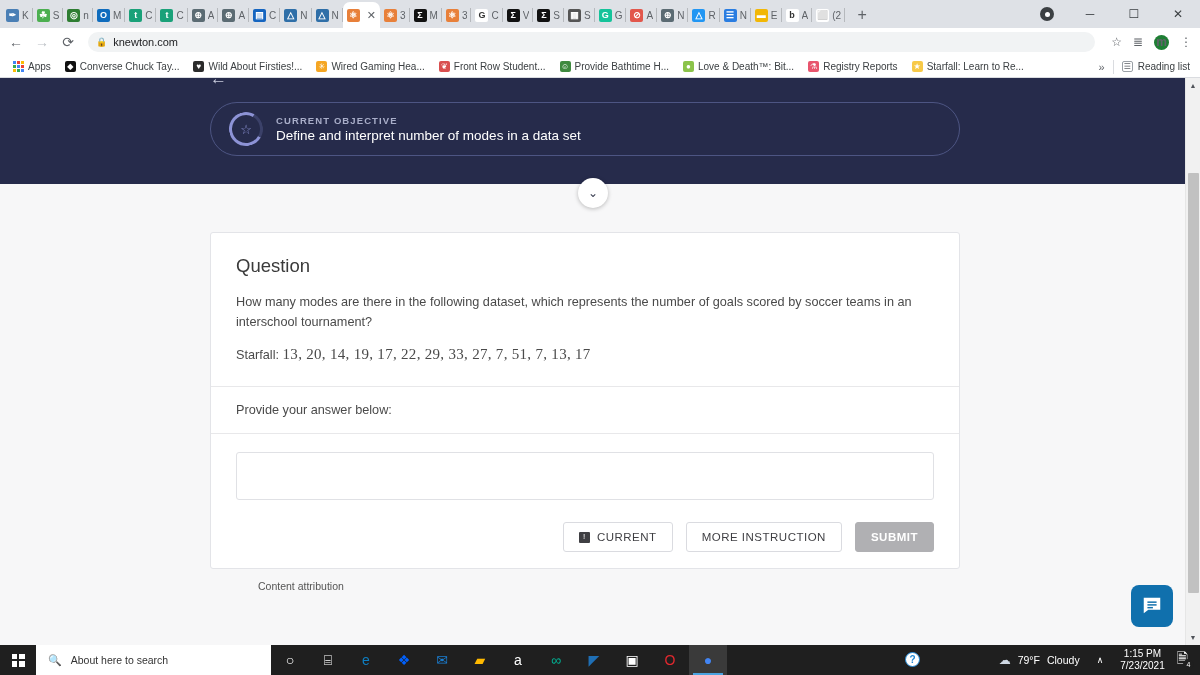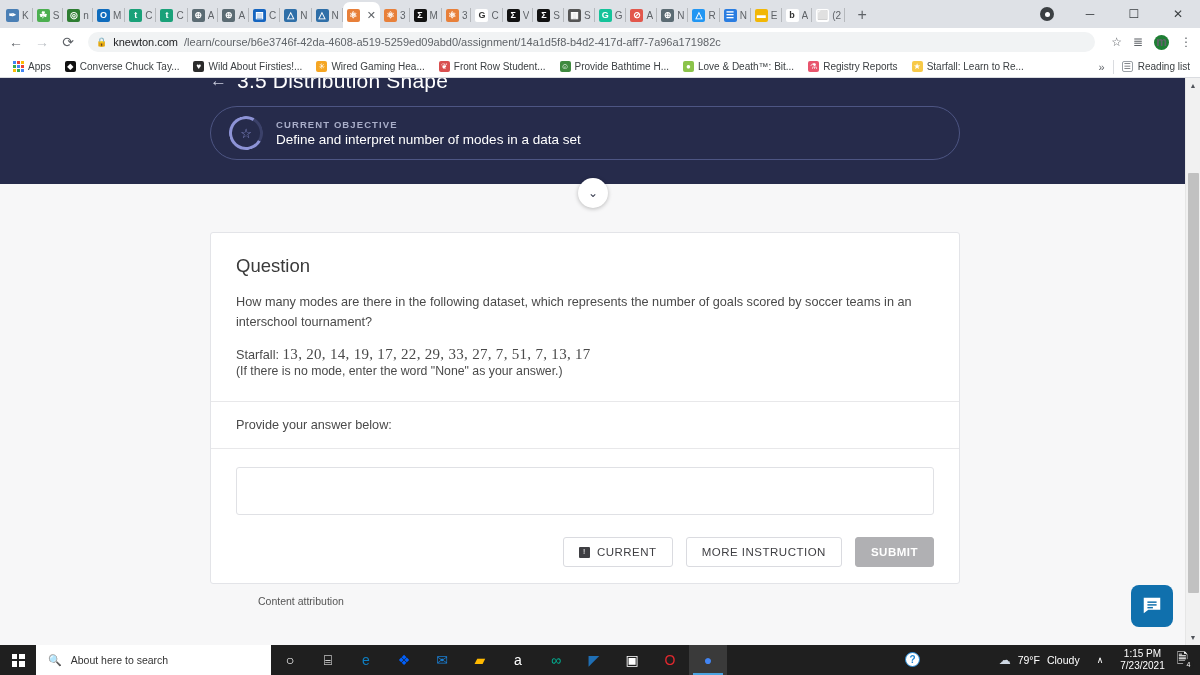--- a/index.html
+++ b/index.html
@@ -439,21 +439,20 @@
     </div>
   </div>
 
   <div class="toolbar">
     <div class="navbtn">←</div>
     <div class="navbtn dim">→</div>
     <div class="navbtn">⟳</div>
     <div class="omnibox">
       <span class="lock">🔒</span>
       <span class="url-host">knewton.com</span>
-        <span class="url-path">/learn/course/b6e3746f-42da-4608-a519-5259ed09abd0/assignment/14a1d5f8-b4d2-417d-aff7-7a96a171982c</span>
     </div>
     <div class="tb-icons">
       <span>☆</span>
       <span>≣</span>
       <span class="avatar-m">m</span>
       <span>⋮</span>
     </div>
   </div>
 
   <div class="bookmarks">
@@ -514,21 +513,20 @@
       </span>
     </div>
   </div>
 
   <div class="viewport">
     <div class="page-scroll">
 
       <div class="dark-header">
         <div class="hdr-title-row">
           <span class="back-arrow">←</span>
-          <span class="hdr-title">3.5 Distribution Shape</span>
         </div>
         <div class="objective">
           <div class="obj-ring">
             <span>☆</span>
           </div>
           <div>
             <div class="obj-kicker">CURRENT OBJECTIVE</div>
             <div class="obj-text">Define and interpret number of modes in a data set</div>
           </div>
         </div>
@@ -538,21 +536,20 @@
 
       <div class="content">
         <div class="card">
           <div class="card-pad">
             <div class="q-title">Question</div>
             <div class="q-body">How many modes are there in the following dataset, which represents the number of goals scored by soccer teams in an interschool tournament?</div>
             <div class="dataset">
               <span>Starfall:</span>
               <span class="nums">13,  20,  14,  19,  17,  22,  29,  33,  27,  7,  51,  7,  13,  17</span>
             </div>
-            <div class="hint">(If there is no mode, enter the word "None" as your answer.)</div>
           </div>
           <div class="divider"></div>
           <div class="provide">Provide your answer below:</div>
           <div class="divider"></div>
           <div class="answer-zone">
             <input class="answer-input" type="text" placeholder="" style="">
             <div class="btn-row">
               <div class="btn">
                 <span class="fb-ico">!</span>
                 <span>CURRENT</span>

